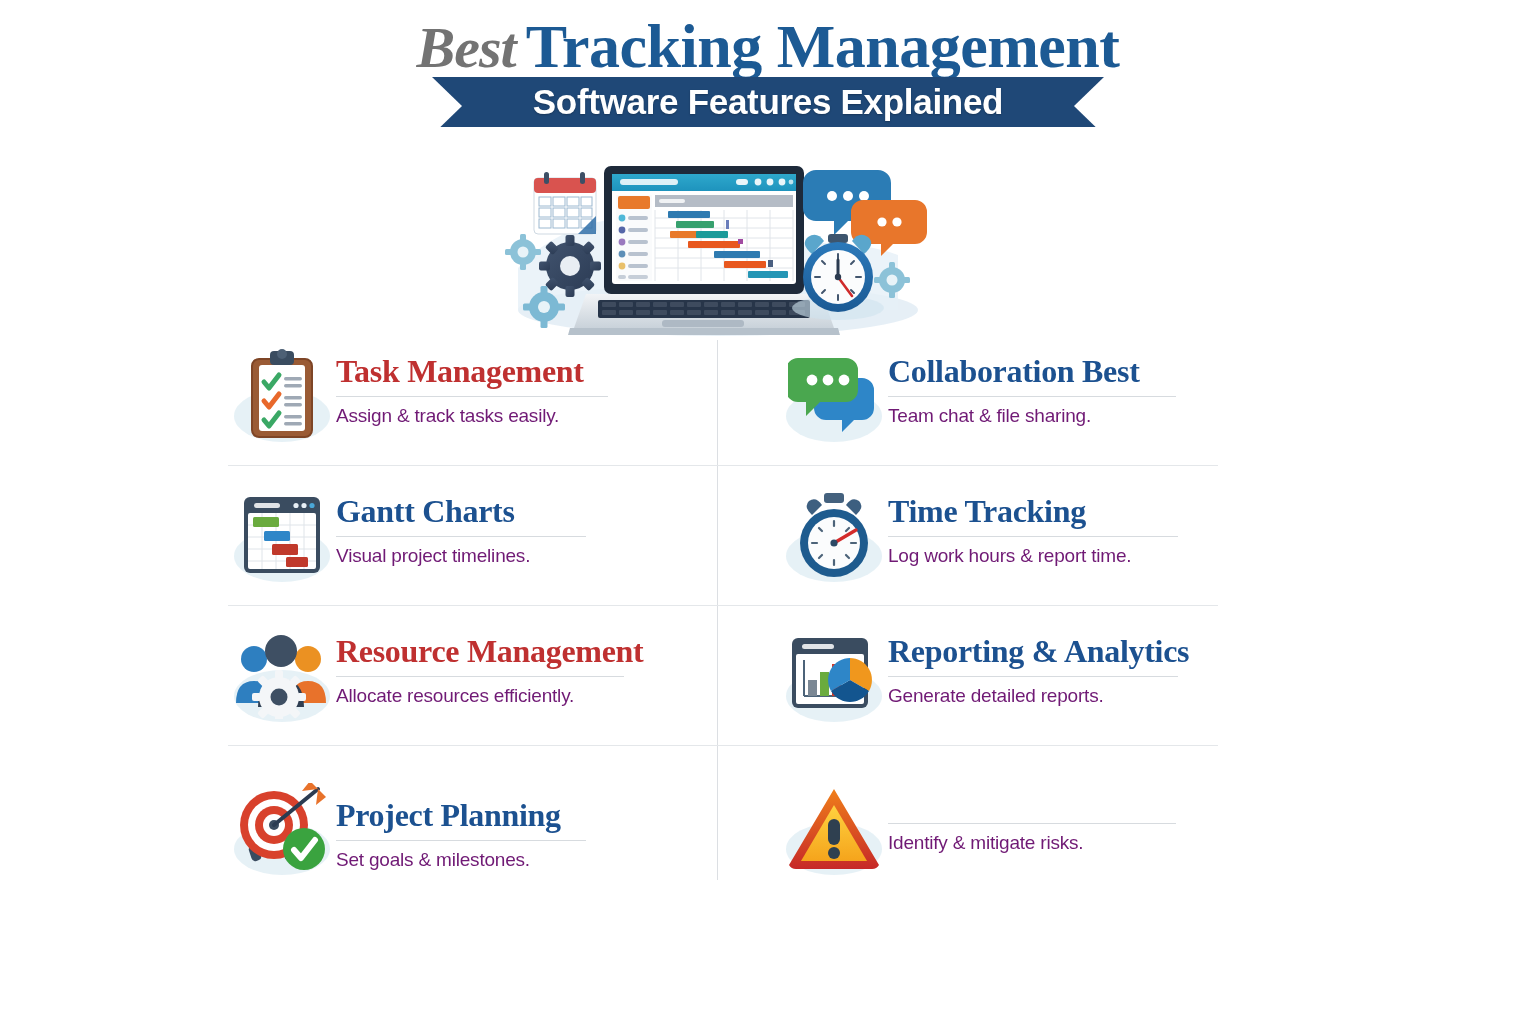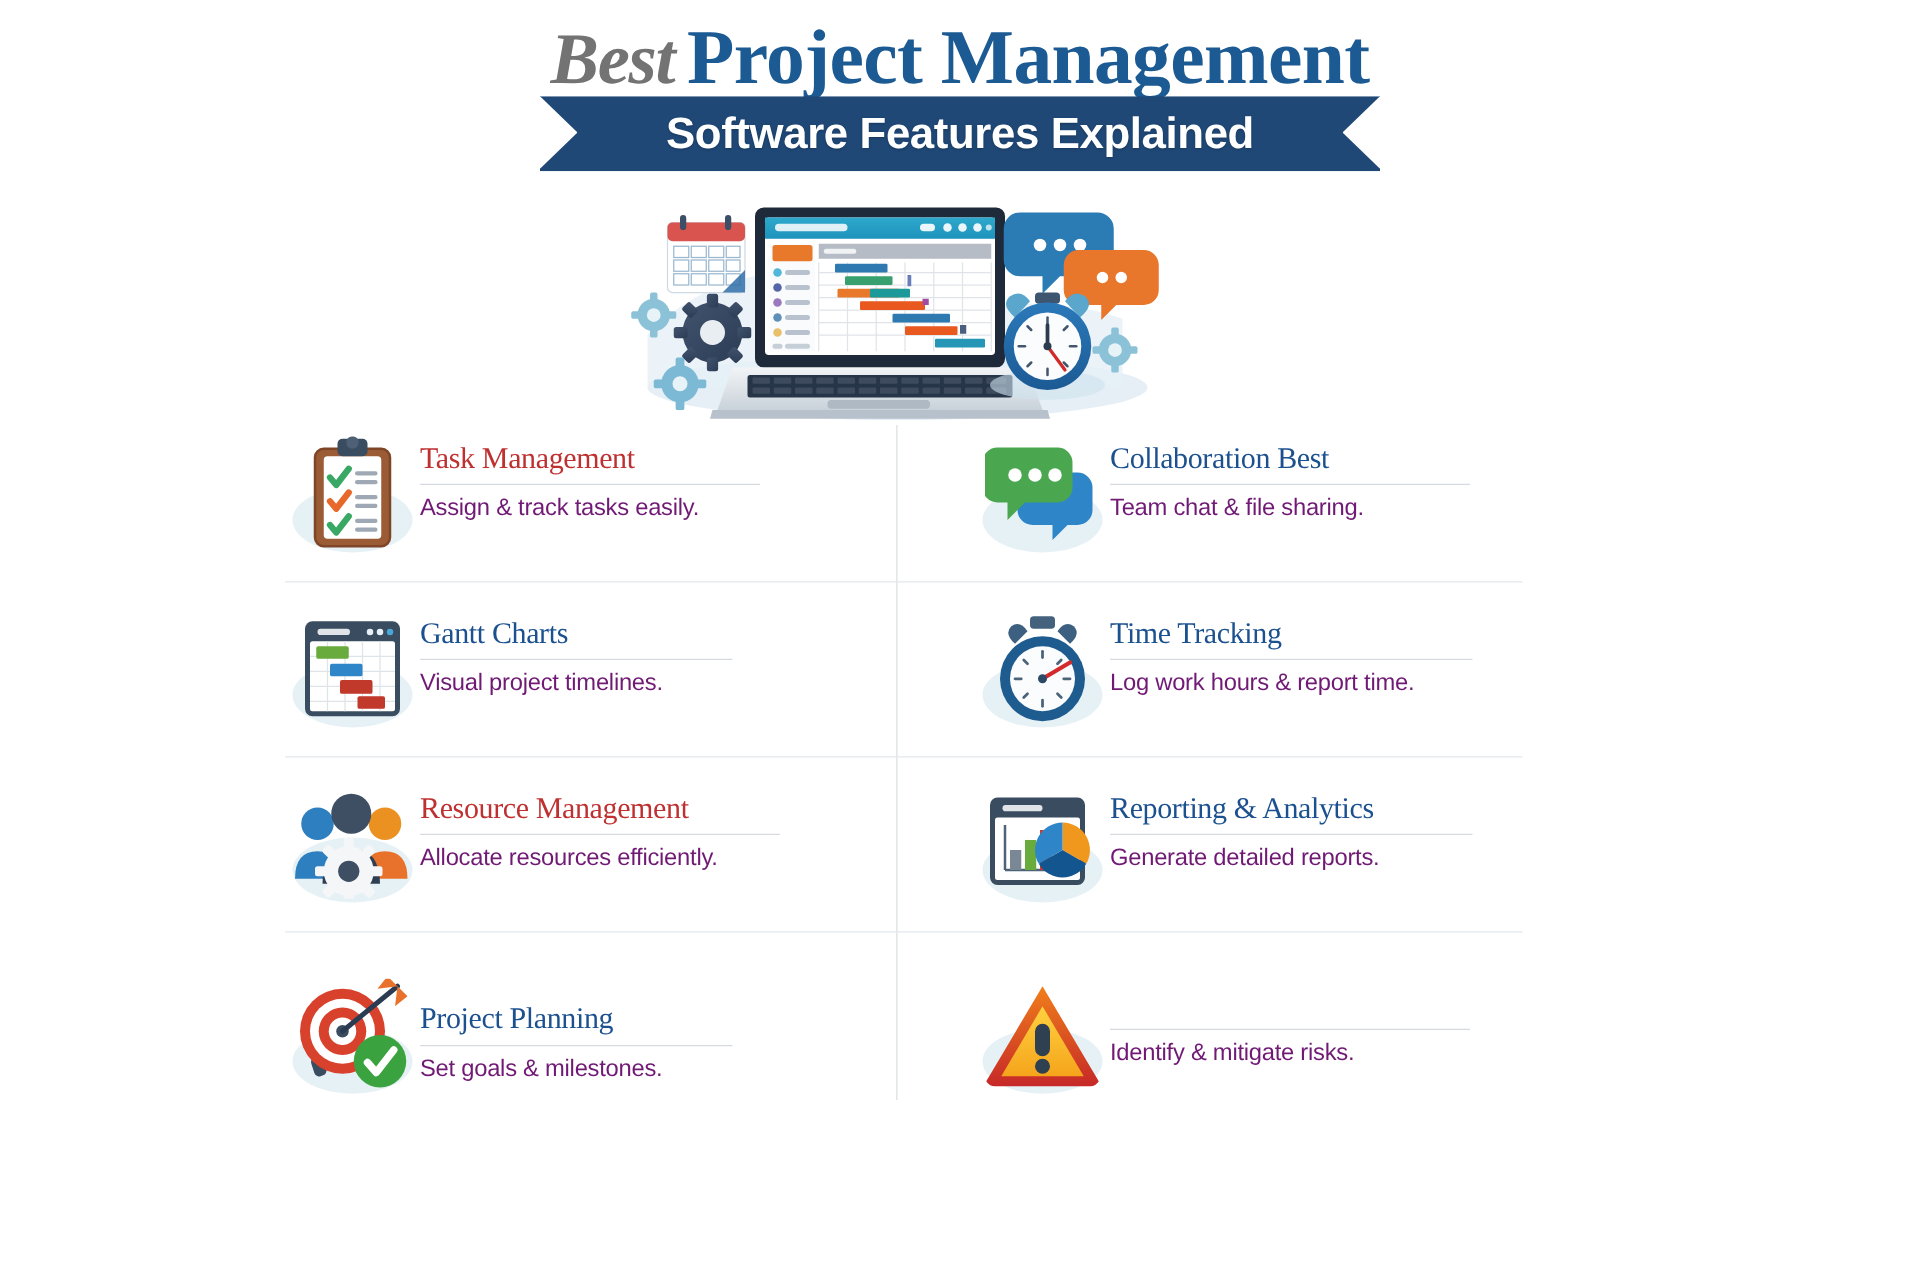--- a/index.html
+++ b/index.html
@@ -22,21 +22,21 @@
     color: #737373; font-style: italic;
     font-family: "Liberation Serif", serif;
     font-size: 58px; font-weight: bold;
     letter-spacing: -1px; padding-right: 10px;
   }
   .title-rest { color: #1c5a94; }
 
   .ribbon-wrap { position: relative; margin-top: -2px; height: 62px; }
   .ribbon {
     position: absolute; left: 50%; transform: translateX(-50%);
-    top: 0; width: 672px; height: 60px;
+    top: 0; width: 672px; height: 50px;
     background: #1f4877;
     -webkit-clip-path: polygon(0 0, 100% 0, 100% 100%, 0 100%, 0 100%);
     clip-path: polygon(0% 0%, 100% 0%, 100% 100%, 0% 100%);
     display: flex; align-items: center; justify-content: center;
   }
   .ribbon::before, .ribbon::after {
     content: ""; position: absolute; top: 0; width: 30px; height: 58px;
     background: #ffffff;
   }
   .ribbon::before { left: 0; -webkit-clip-path: polygon(0 0, 100% 50%, 0 100%); clip-path: polygon(0 0, 100% 50%, 0 100%); }
@@ -67,21 +67,21 @@
   }
   .icon-shadow {
     position: absolute; left: 6px; bottom: 8px; width: 96px; height: 52px;
     border-radius: 50%; background: #e2eef4; opacity: .85;
   }
   .icon-art { position: relative; z-index: 2; }
 
   .txt { padding-top: 14px; flex: 1; min-width: 0; }
   .feat-title {
     font-family: "Liberation Serif", serif;
-    font-size: 24px; font-weight: normal; letter-spacing: -0.3px;
+    font-size: 32px; font-weight: bold; letter-spacing: -0.3px;
     white-space: nowrap; line-height: 1.1;
   }
   .t-red  { color: #bf3030; }
   .t-blue { color: #1c5190; }
   .feat-rule { height: 1px; background: #d7dbdf; margin: 7px 0 8px 0; }
   .feat-desc {
     font-family: "Liberation Sans", sans-serif;
     font-size: 19px; color: #701a75; letter-spacing: -0.2px; white-space: nowrap;
   }
   .w-a .feat-rule { width: 272px; }
@@ -89,21 +89,21 @@
   .w-c .feat-rule { width: 288px; }
   .w-d .feat-rule { width: 290px; }
 </style>
 </head>
 <body>
 
 <div class="page">
 
   <div class="header">
     <div class="main-title">
-      <span class="title-best">Best</span><span class="title-rest">Project Management</span>
+      <span class="title-best">Best</span><span class="title-rest">Tracking Management</span>
     </div>
     <div class="ribbon-wrap">
       <div class="ribbon">
         <span class="ribbon-text">Software Features Explained</span>
       </div>
     </div>
   </div>
 
   <div class="hero">
     <svg width="436" height="182" viewBox="0 0 436 182">

